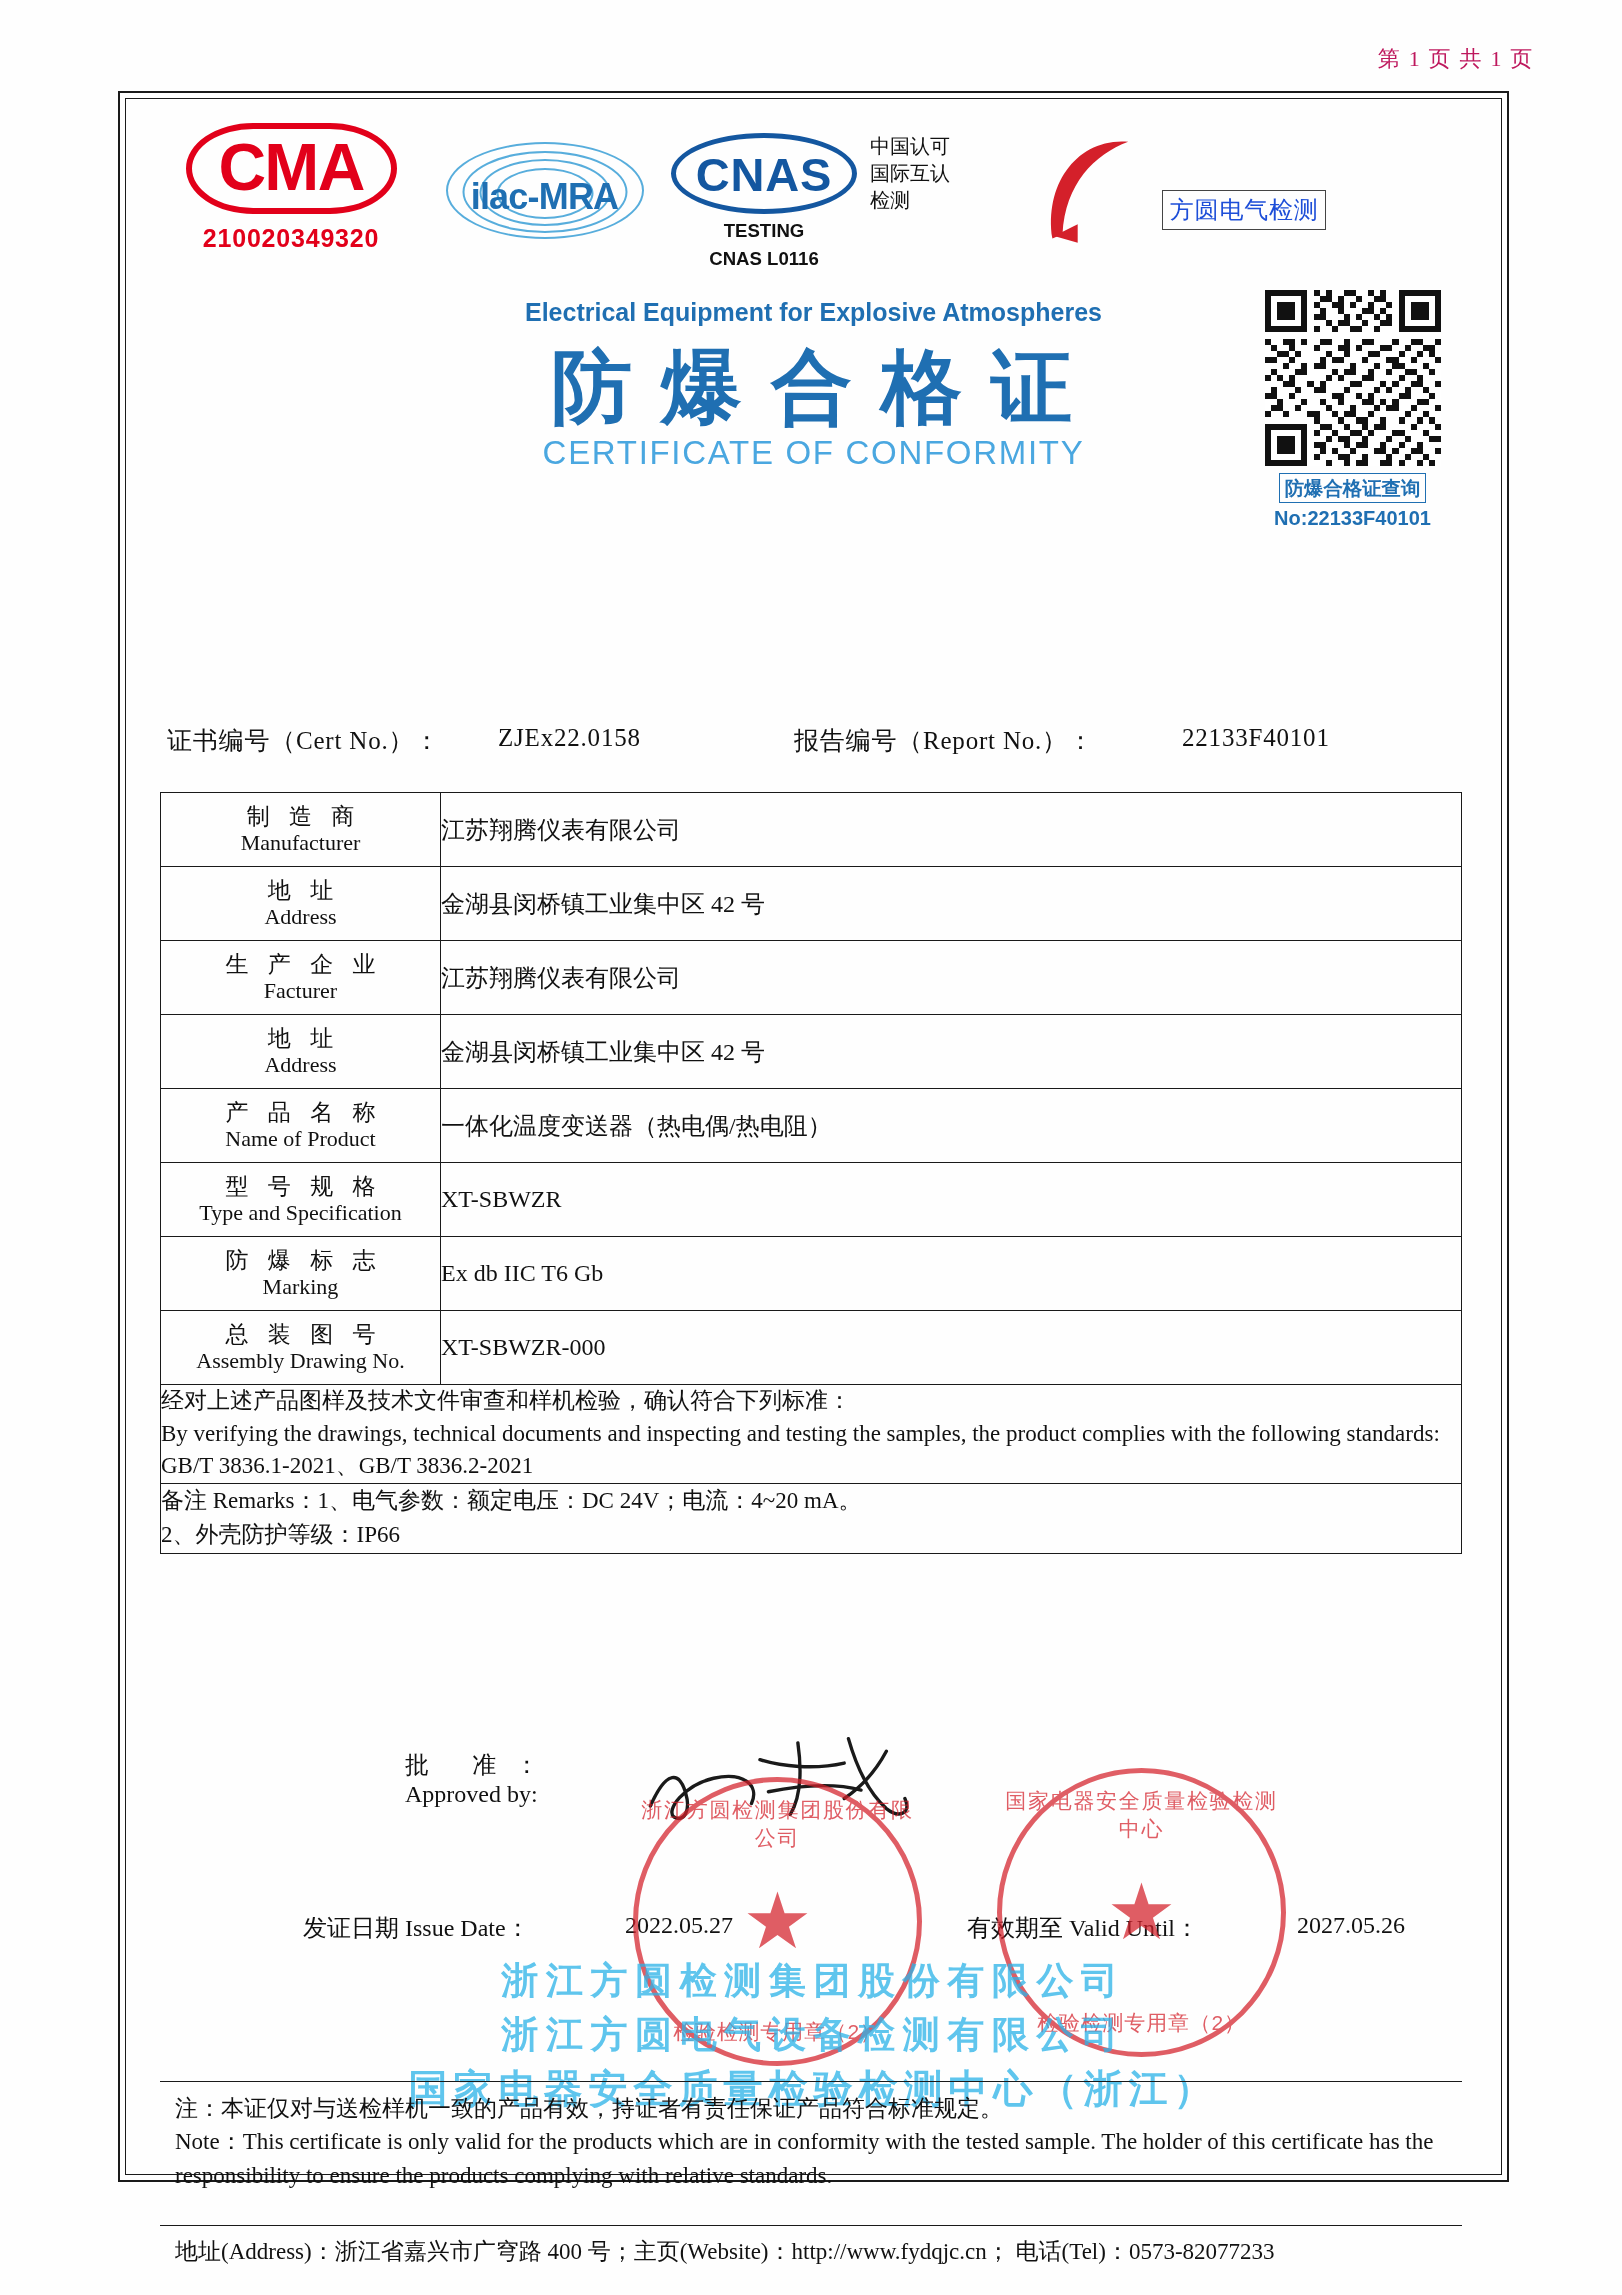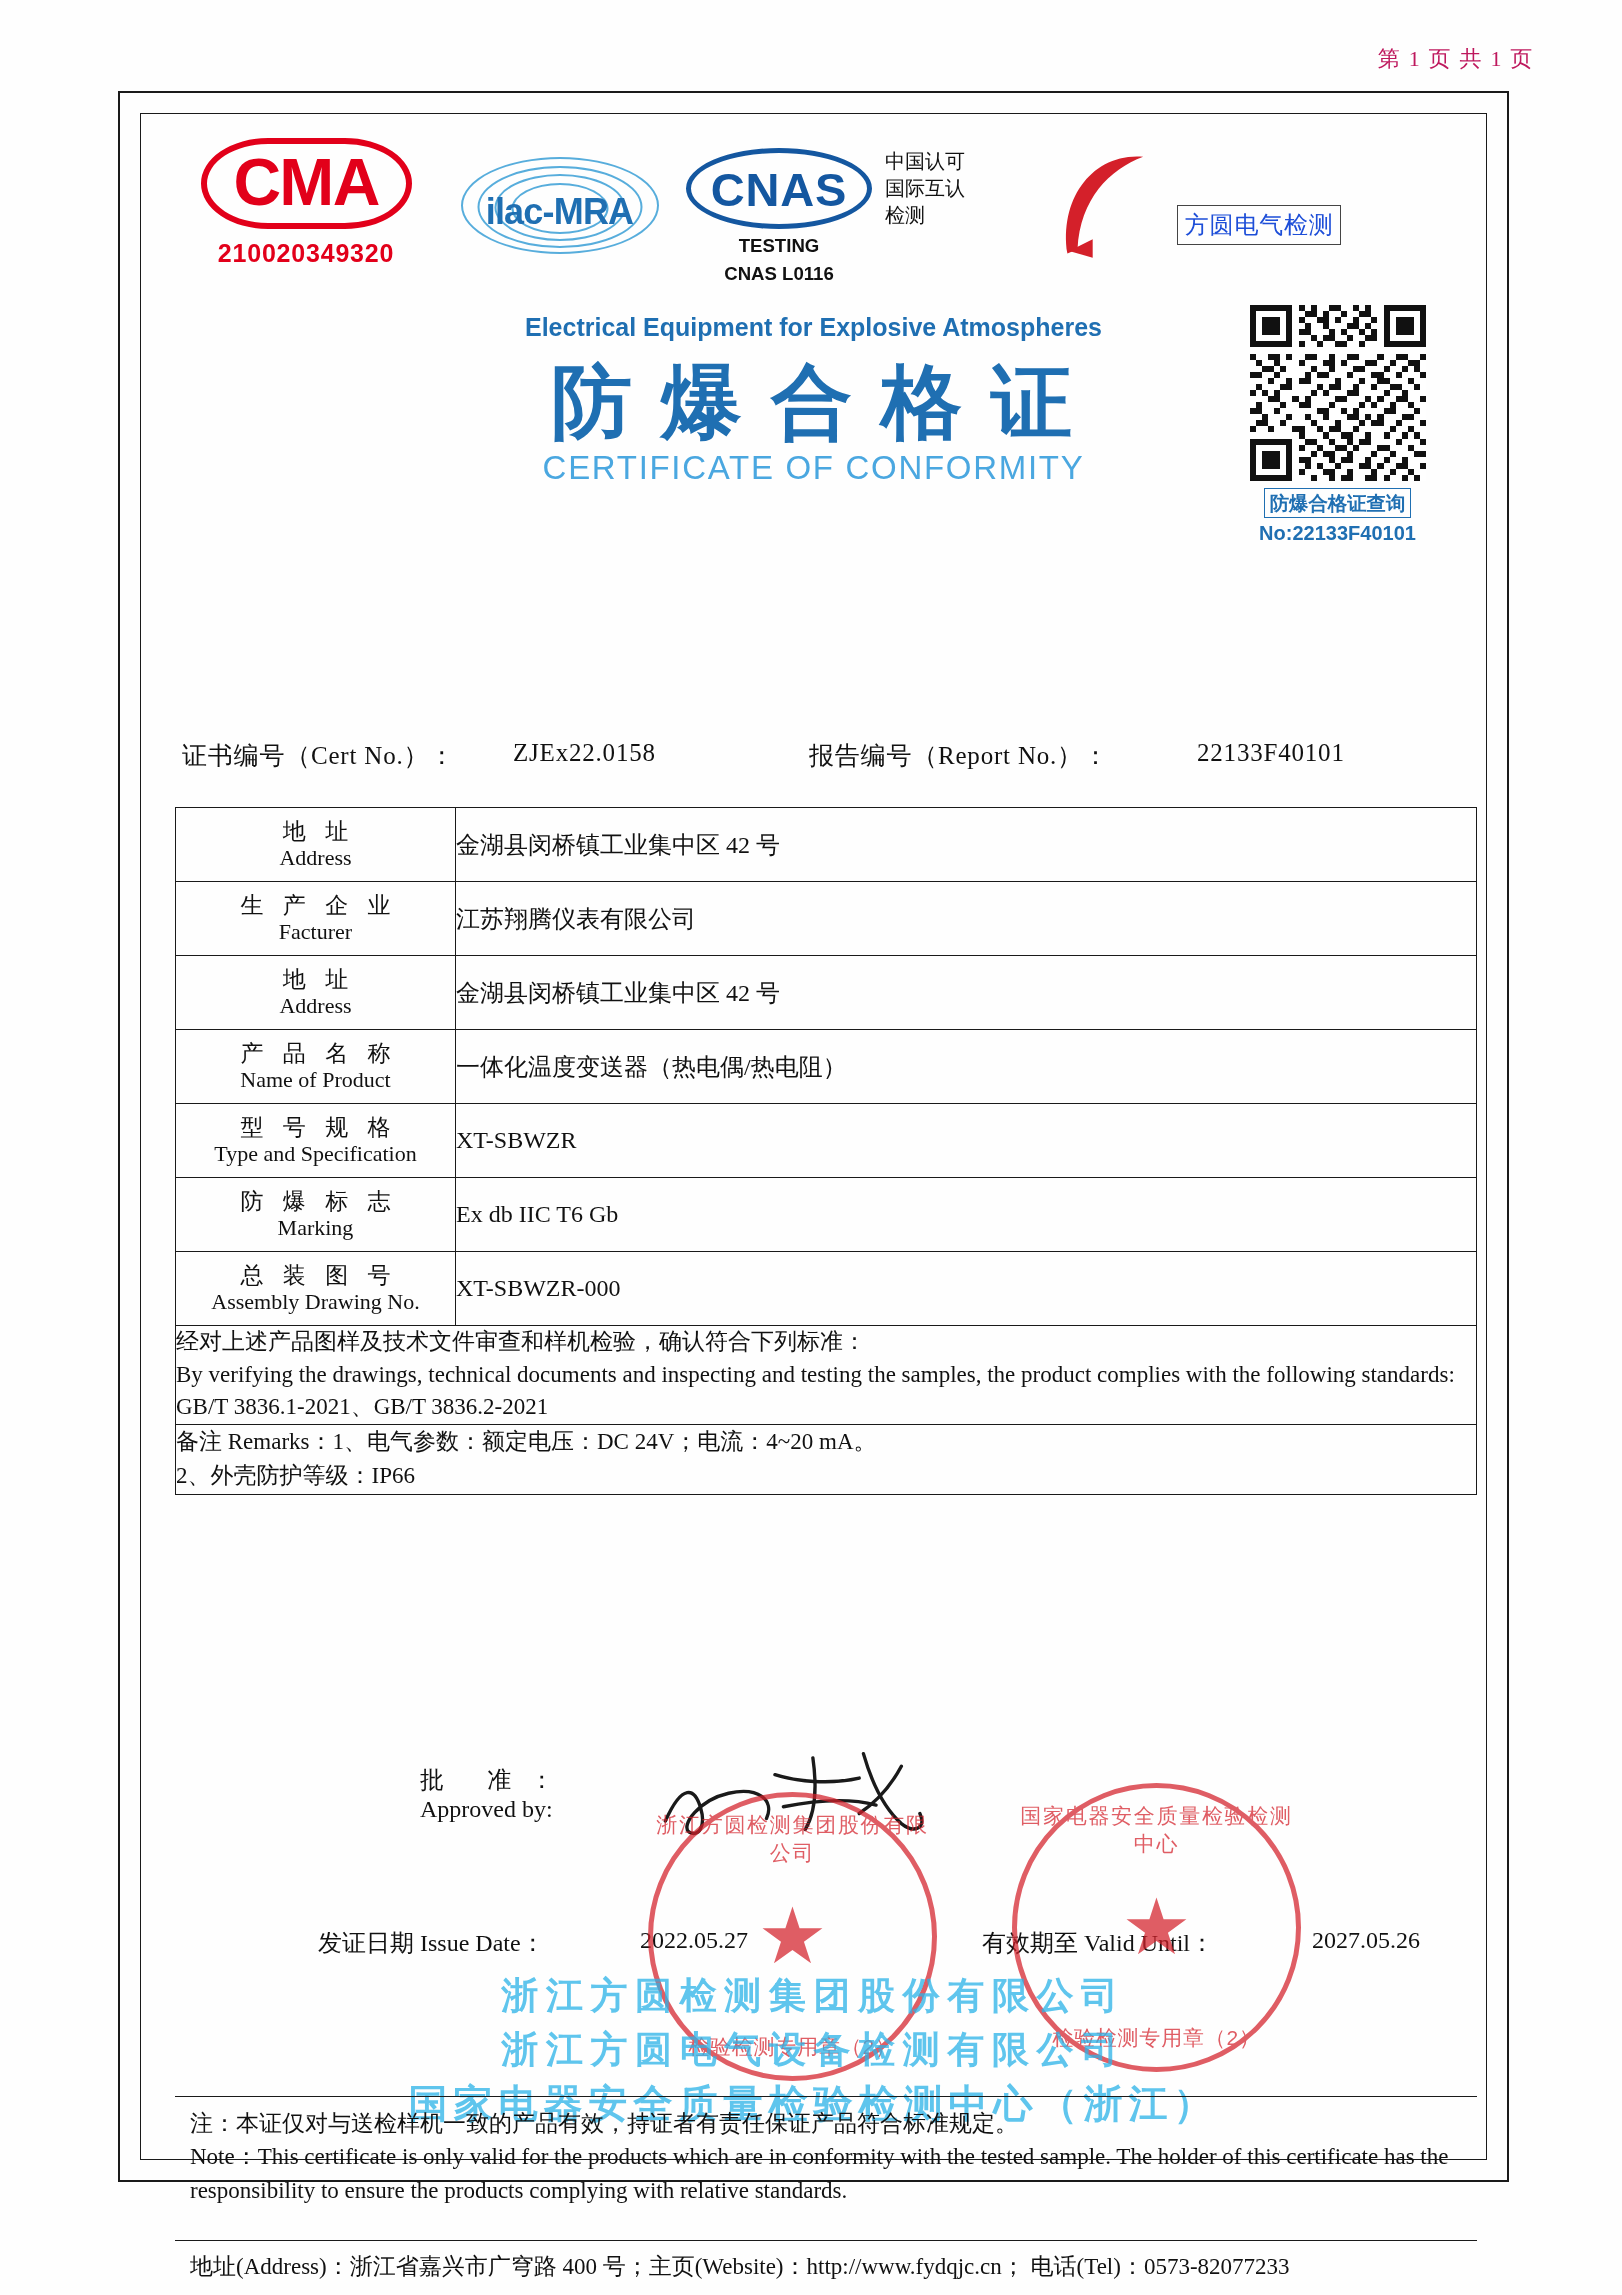--- a/index.html
+++ b/index.html
@@ -31,21 +31,21 @@
     font-family: "Liberation Serif", serif;
   }
   .cert-frame {
     position: absolute;
     left: 118px;
     top: 91px;
     width: 1391px;
     height: 2091px;
     border: 2.5px solid #1a1a1a;
     box-sizing: border-box;
-    padding: 20px;
+    padding: 5px;
   }
   .cert-frame-inner {
     width: 100%;
     height: 100%;
     border: 0.8px solid #1a1a1a;
     box-sizing: border-box;
     position: relative;
   }
 
   
@@ -727,20 +727,27 @@
 
       <div class="numbers-row">
         <span class="cert-no-label">证书编号（Cert No.）：</span>
         <span class="cert-no-value">ZJEx22.0158</span>
         <span class="report-no-label">报告编号（Report No.）：</span>
         <span class="report-no-value">22133F40101</span>
       </div>
 
       <table class="main-table">
         <tbody>
+            <tr>
+          <td class="lbl-cell">
+            <div class="lbl-cn">制 造 商</div>
+            <div class="lbl-en">Manufacturer</div>
+          </td>
+          <td class="val-cell">江苏翔腾仪表有限公司</td>
+        </tr>
         <tr>
           <td class="lbl-cell">
             <div class="lbl-cn">地 址</div>
             <div class="lbl-en">Address</div>
           </td>
           <td class="val-cell">金湖县闵桥镇工业集中区 42 号</td>
         </tr>
         <tr>
           <td class="lbl-cell">
             <div class="lbl-cn">生 产 企 业</div>

